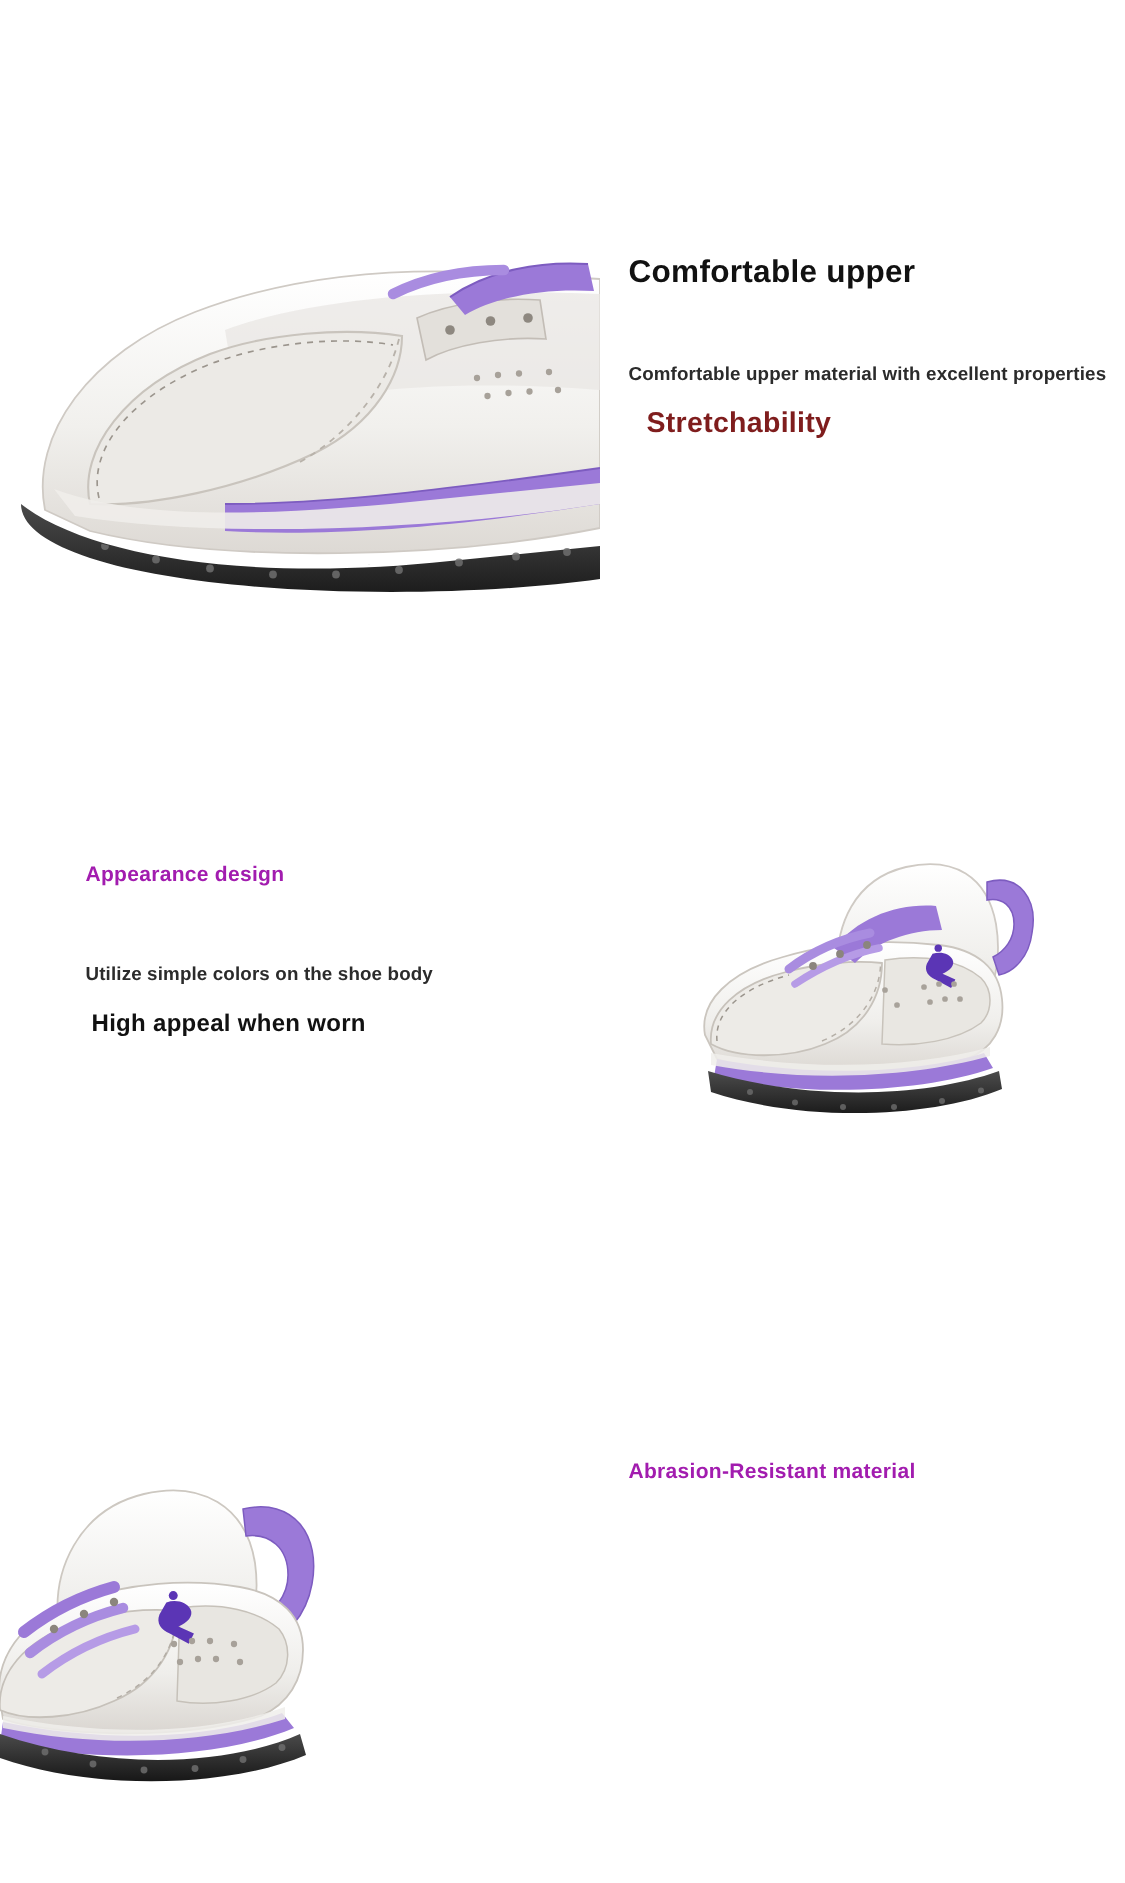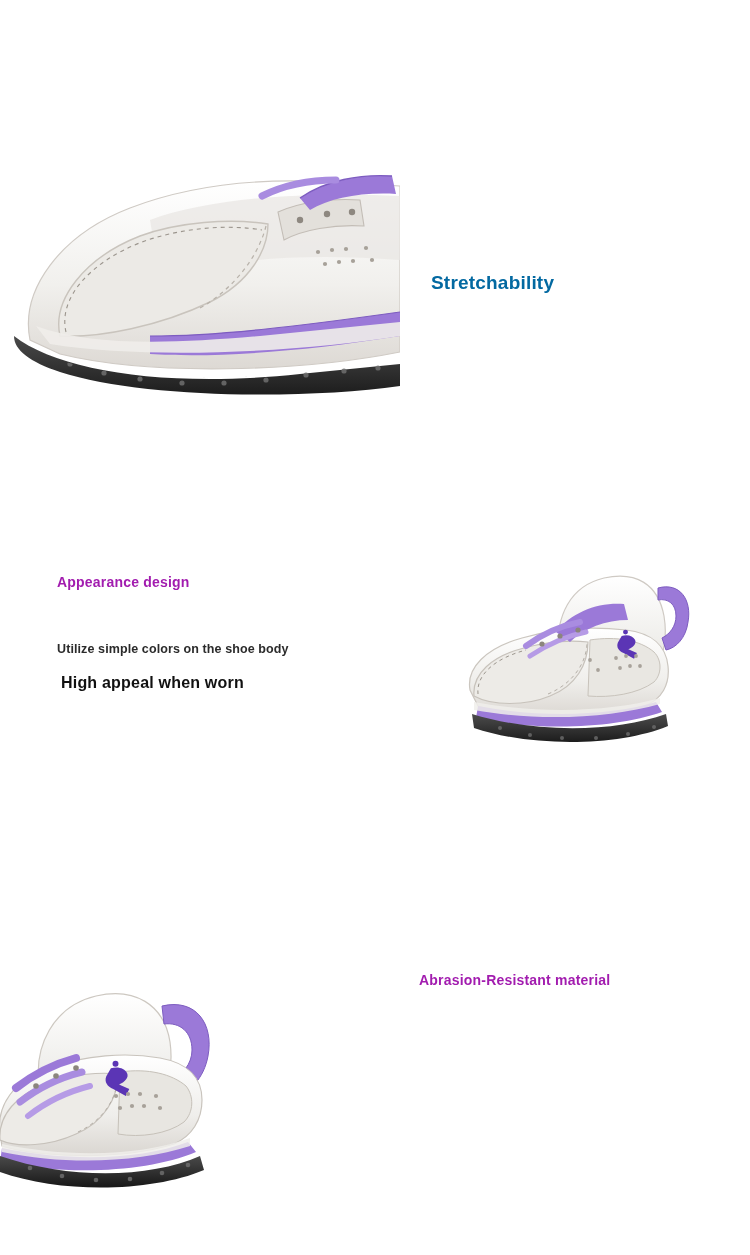--- a/index.html
+++ b/index.html
@@ -25,21 +25,21 @@
   .heading {
     font-size: 21px;
     font-weight: bold;
     letter-spacing: 0.2px;
     color: #111111;
   }
   .subheading {
     font-size: 19px;
     font-weight: bold;
     letter-spacing: 0.2px;
-    color: #0369a1;
+    color: #7f1d1d;
   }
   .body-text {
     font-size: 12.5px;
     font-weight: bold;
     color: #2b2b2b;
     letter-spacing: 0.1px;
   }
   .small-head {
     font-size: 14px;
     font-weight: bold;
@@ -179,20 +179,22 @@
         <circle cx="160" cy="232" r="2.2"></circle>
           <circle cx="204" cy="235" r="2.2"></circle>
         <circle cx="246" cy="234" r="2.2"></circle>
           <circle cx="288" cy="229" r="2.2"></circle>
         <circle cx="326" cy="224" r="2.2"></circle>
           <circle cx="362" cy="220" r="2.2"></circle>
       </g>
     </svg>
   </div>
 
+  <div class="heading txt-1">Comfortable upper</div>
+  <div class="body-text txt-2">Comfortable upper material with excellent properties</div>
   <div class="subheading txt-3">Stretchability</div>
 </div>
 
 <div class="section" id="sec2">
 
   <div class="small-head txt-1">Appearance design</div>
   <div class="body-text txt-2">Utilize simple colors on the shoe body</div>
   <div class="mid-head txt-3">High appeal when worn</div>
 
   <div class="photo-wrap">

